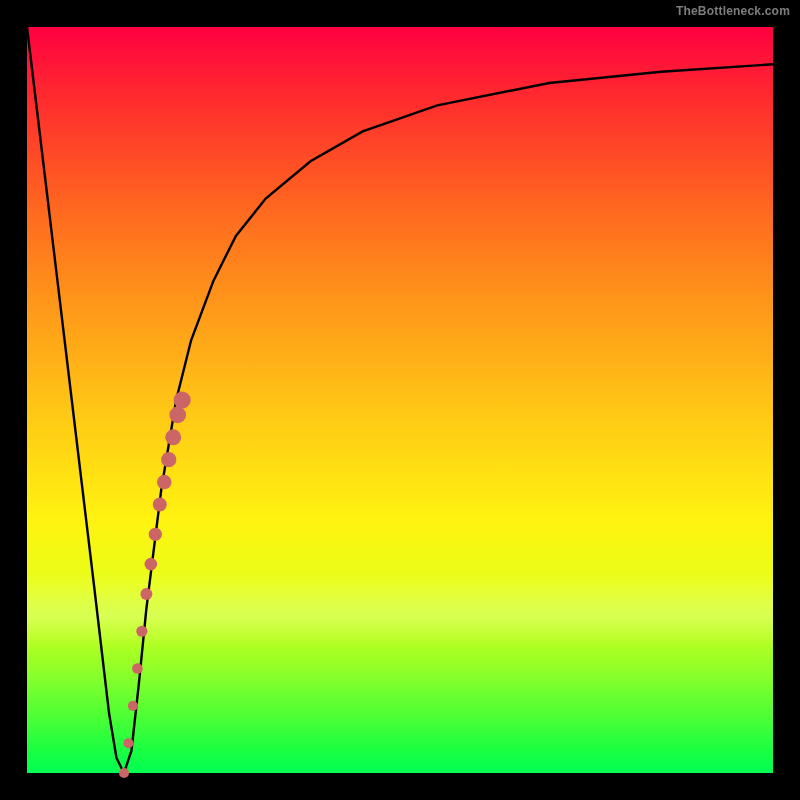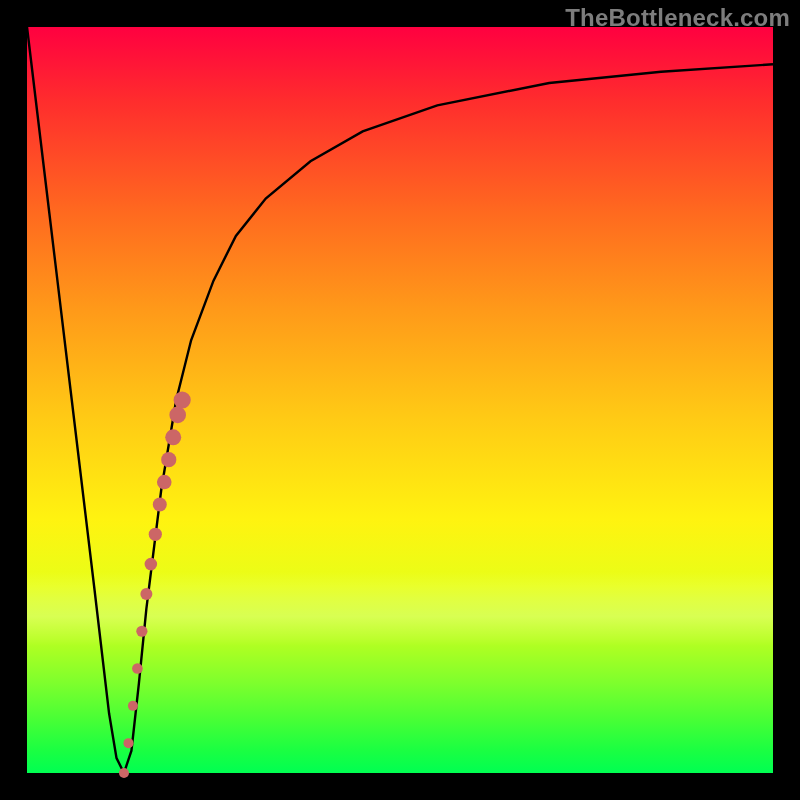--- a/index.html
+++ b/index.html
@@ -54,21 +54,21 @@
       rgba(255,255,255,0.24) 60%,
       rgba(255,255,255,0) 100%
     );
     pointer-events: none;
   }
   .watermark {
     position: absolute;
     top: 4px;
     right: 10px;
     color: #7d7d7d;
-    font-size: 24px;
+    font-size: 12px;
     font-weight: 600;
     letter-spacing: 0.2px;
     user-select: none;
   }
   svg.curve {
     position: absolute;
     left: 0;
     top: 0;
     width: 746px;
     height: 746px;

